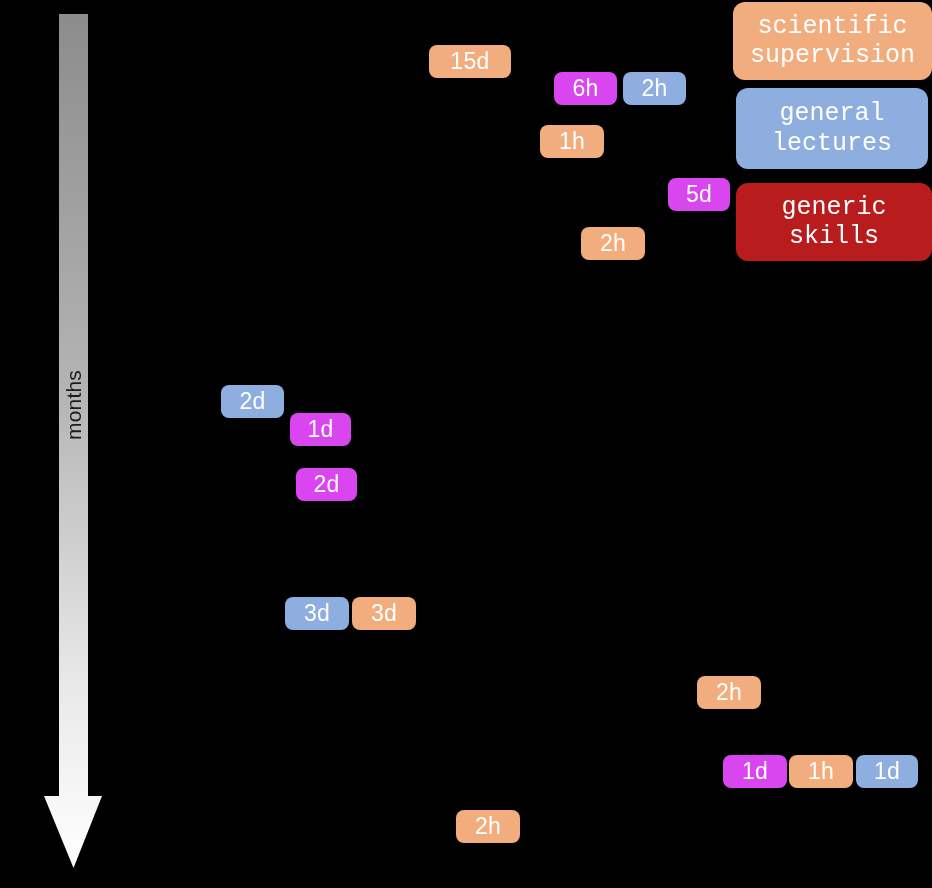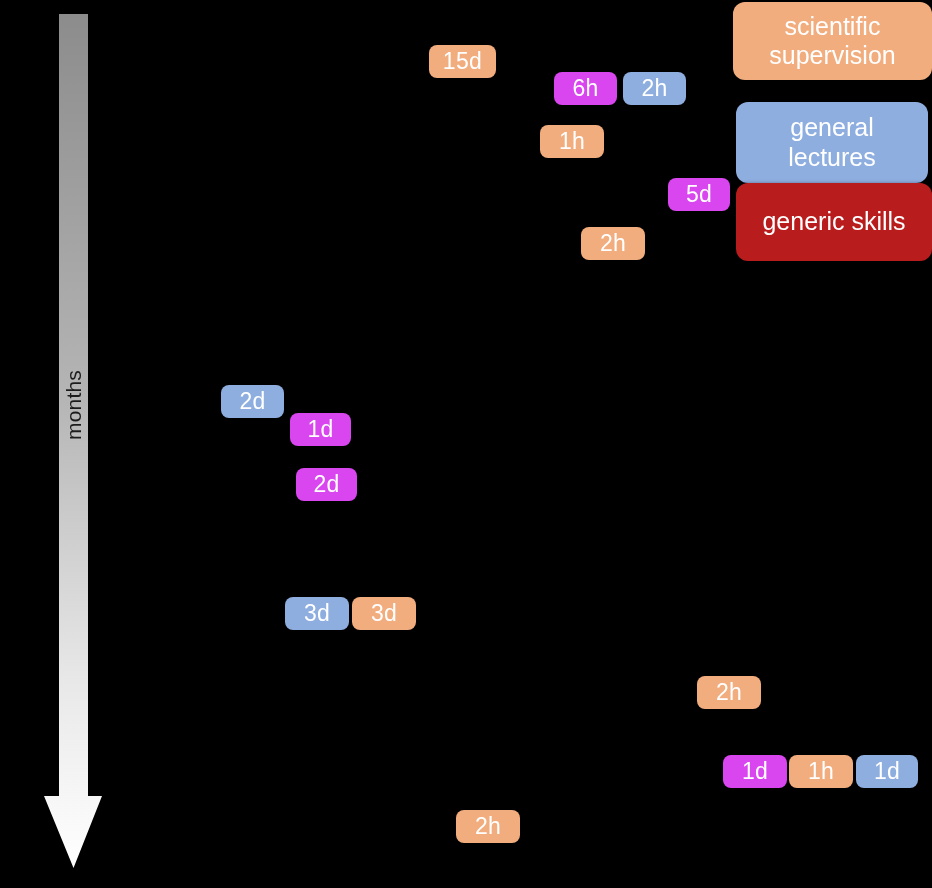--- a/index.html
+++ b/index.html
@@ -75,20 +75,21 @@
     border-radius: 12px;
     display: flex;
     align-items: center;
     justify-content: center;
     text-align: center;
     color: #ffffff;
     font-size: 25px;
     line-height: 1.18;
     padding: 4px 6px;
     box-shadow: 0 1px 4px rgba(0,0,0,0.55);
+    font-family: Liberation Mono, monospace;
   }
   .legend-box.cat-supervision { background: #f2ad7e; }
   .legend-box.cat-lectures    { background: #8faee0; }
   .legend-box.cat-skills      { background: #b91c1c; }
   .legend-box span { display: block; white-space: pre-line; }
 </style>
 </head>
 <body>
 
 <div id="canvas">
@@ -104,21 +105,21 @@
         </linearGradient>
       </defs>
       <path d="M 15 0 L 44 0 L 44 782 L 58 782 L 29.5 854 L 0 782 L 15 782 Z" fill="url(#arrowGrad)"></path>
     </svg>
   </div>
   <div id="timeline-axis-label">
     <span>months</span>
   </div>
 
   <div id="task-layer">
-      <div class="task-box cat-supervision" style="left: 429px; top: 45px; width: 67px; height: 33px;">15d</div>
+      <div class="task-box cat-supervision" style="left: 429px; top: 45px; width: 82px; height: 33px;">15d</div>
       <div class="task-box cat-skills" style="left: 554px; top: 72px; width: 63px; height: 33px;">6h</div>
       <div class="task-box cat-lectures" style="left: 623px; top: 72px; width: 63px; height: 33px;">2h</div>
       <div class="task-box cat-supervision" style="left: 540px; top: 125px; width: 64px; height: 33px;">1h</div>
       <div class="task-box cat-skills" style="left: 668px; top: 178px; width: 62px; height: 33px;">5d</div>
       <div class="task-box cat-supervision" style="left: 581px; top: 227px; width: 64px; height: 33px;">2h</div>
       <div class="task-box cat-lectures" style="left: 221px; top: 385px; width: 63px; height: 33px;">2d</div>
       <div class="task-box cat-skills" style="left: 290px; top: 413px; width: 61px; height: 33px;">1d</div>
       <div class="task-box cat-skills" style="left: 296px; top: 468px; width: 61px; height: 33px;">2d</div>
       <div class="task-box cat-lectures" style="left: 285px; top: 597px; width: 64px; height: 33px;">3d</div>
       <div class="task-box cat-supervision" style="left: 352px; top: 597px; width: 64px; height: 33px;">3d</div>
@@ -127,21 +128,21 @@
       <div class="task-box cat-supervision" style="left: 789px; top: 755px; width: 64px; height: 33px;">1h</div>
       <div class="task-box cat-lectures" style="left: 856px; top: 755px; width: 62px; height: 33px;">1d</div>
       <div class="task-box cat-supervision" style="left: 456px; top: 810px; width: 64px; height: 33px;">2h</div>
     </div>
 
   <div id="legend-layer">
       <div class="legend-box cat-supervision" style="left: 733px; top: 2px; width: 199px; height: 78px;">
         <span>scientific
 supervision</span>
       </div>
-      <div class="legend-box cat-lectures" style="left: 736px; top: 102px; width: 192px; height: 81px;">
+      <div class="legend-box cat-lectures" style="left: 736px; top: 88px; width: 192px; height: 81px;">
         <span>general
 lectures</span>
       </div>
       <div class="legend-box cat-skills" style="left: 736px; top: 183px; width: 196px; height: 78px;">
         <span>generic skills</span>
       </div>
     </div>
 
 </div>
 

